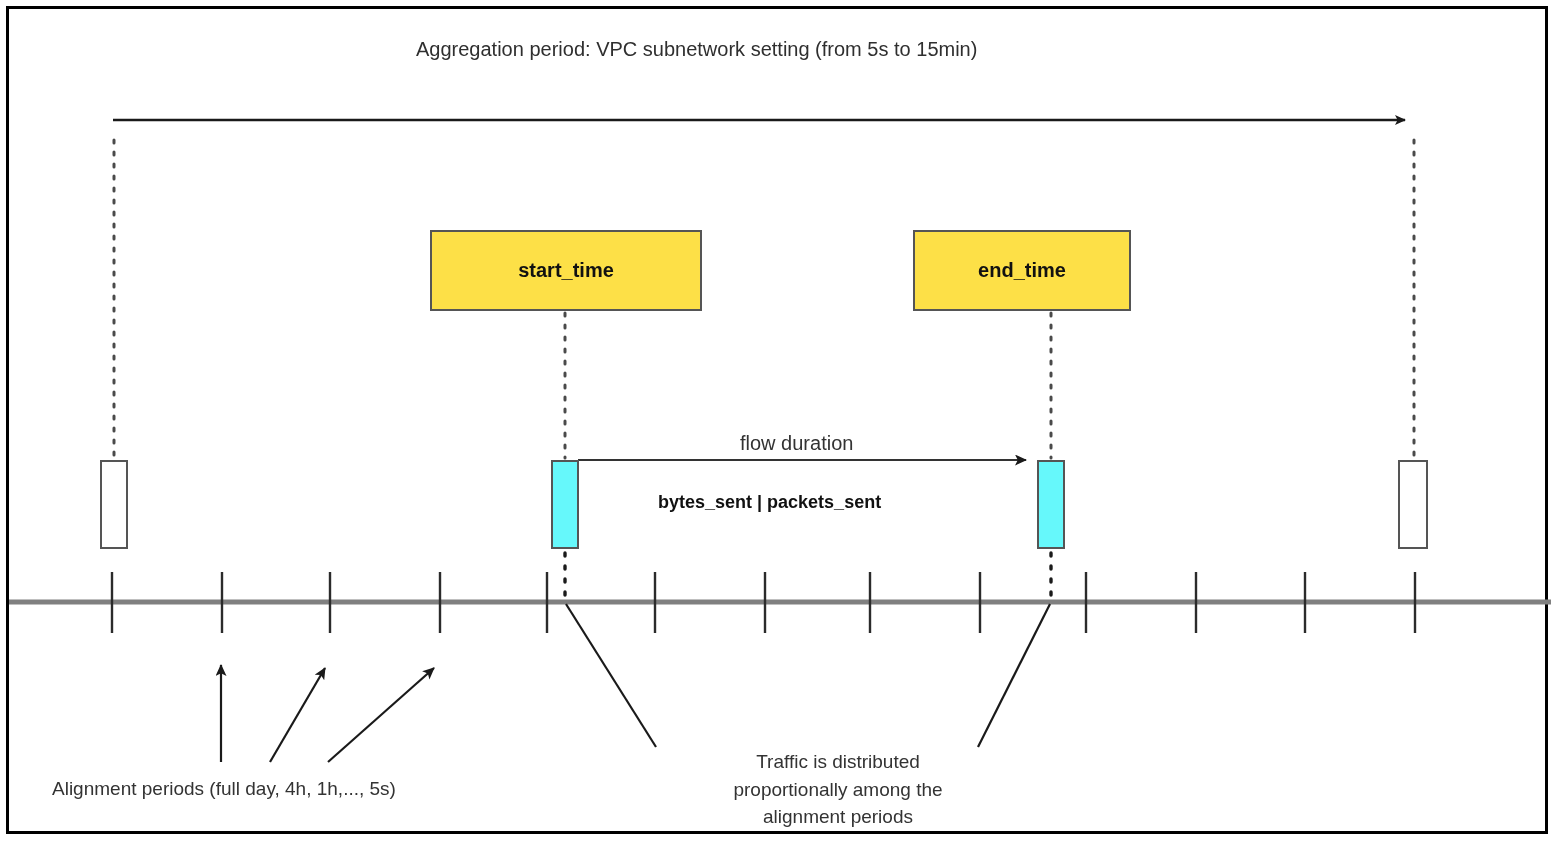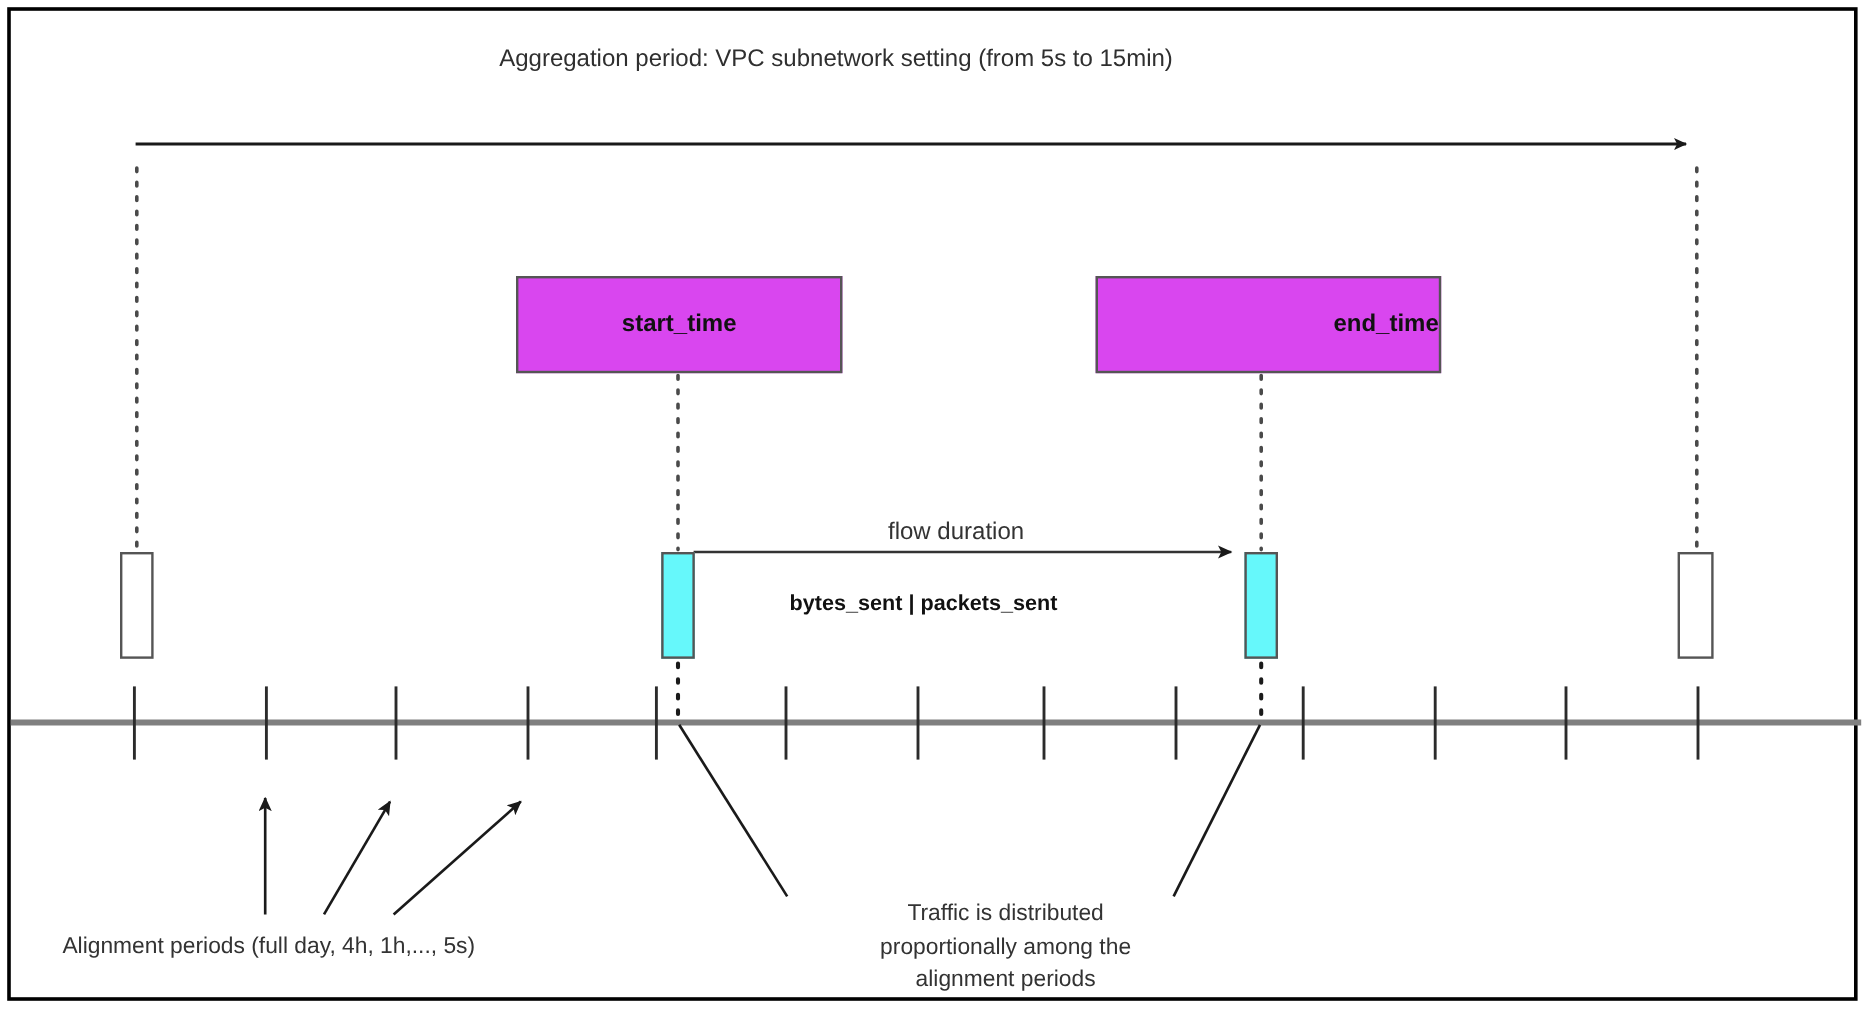--- a/index.html
+++ b/index.html
@@ -39,21 +39,21 @@
     position: absolute;
     color: #3a3a3a;
     white-space: nowrap;
   }
   .title-text {
     font-size: 20px;
     color: #2f2f2f;
   }
   .box {
     position: absolute;
-    background: #d946ef;
+    background: #fde047;
     border: 2px solid #555555;
     box-sizing: border-box;
     display: flex;
     align-items: center;
     justify-content: center;
   }
   .box-label {
     font-size: 20px;
     font-weight: bold;
     color: #111111;
@@ -150,21 +150,21 @@
       <line x1="1050" y1="604" x2="978" y2="747" stroke="#1a1a1a" stroke-width="2.2"></line>
     </g>
   </svg>
 
   <div class="lbl title-text" style="left:416px; top:38px;">Aggregation period: VPC subnetwork setting (from 5s to 15min)</div>
 
   <div class="box" style="left:430px; top:230px; width:272px; height:81px;">
     <span class="box-label">start_time</span>
   </div>
 
-  <div class="box" style="left:913px; top:230px; width:288px; height:81px;justify-content:flex-end;">
+  <div class="box" style="left:913px; top:230px; width:218px; height:81px;">
     <span class="box-label">end_time</span>
   </div>
 
   <div class="period-rect white" style="left:100px; top:460px; width:28px; height:89px;"></div>
   <div class="period-rect" style="left:551px; top:460px; width:28px; height:89px; background:#66f8fb;"></div>
   <div class="period-rect" style="left:1037px; top:460px; width:28px; height:89px; background:#66f8fb;"></div>
   <div class="period-rect white" style="left:1398px; top:460px; width:30px; height:89px;"></div>
 
   <div class="lbl flow-dur" style="left:740px; top:432px;">flow duration</div>
 

